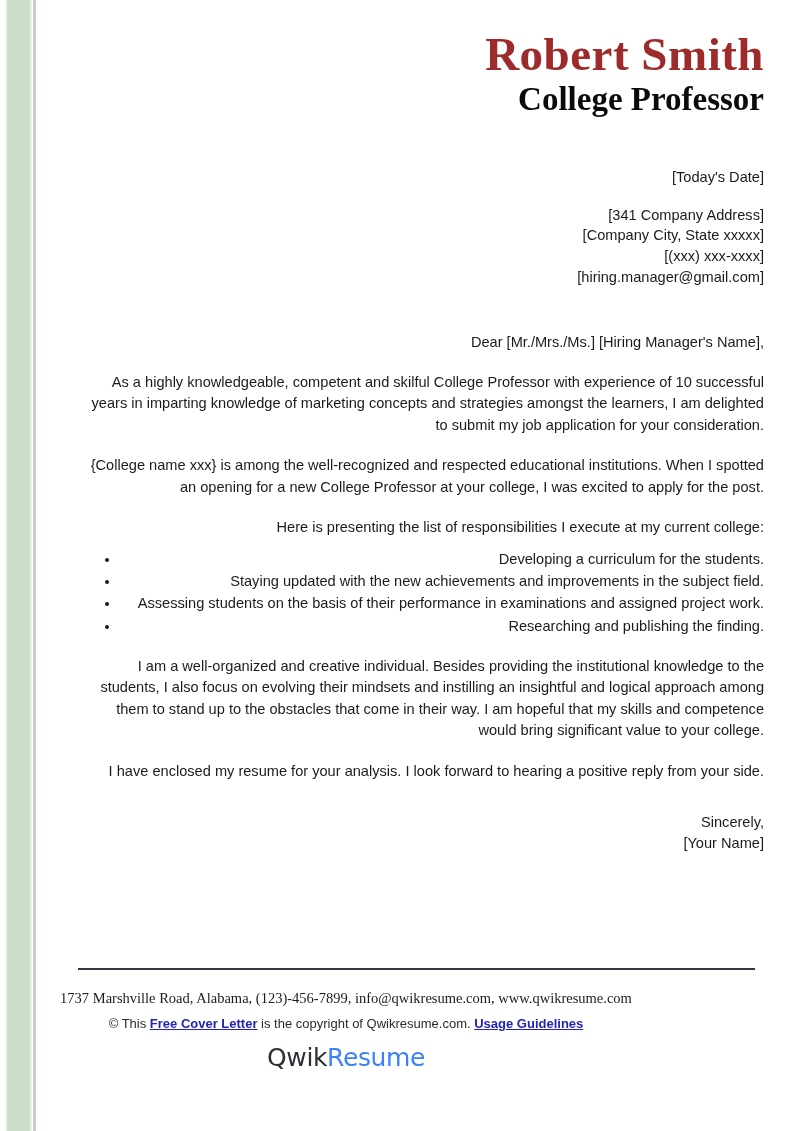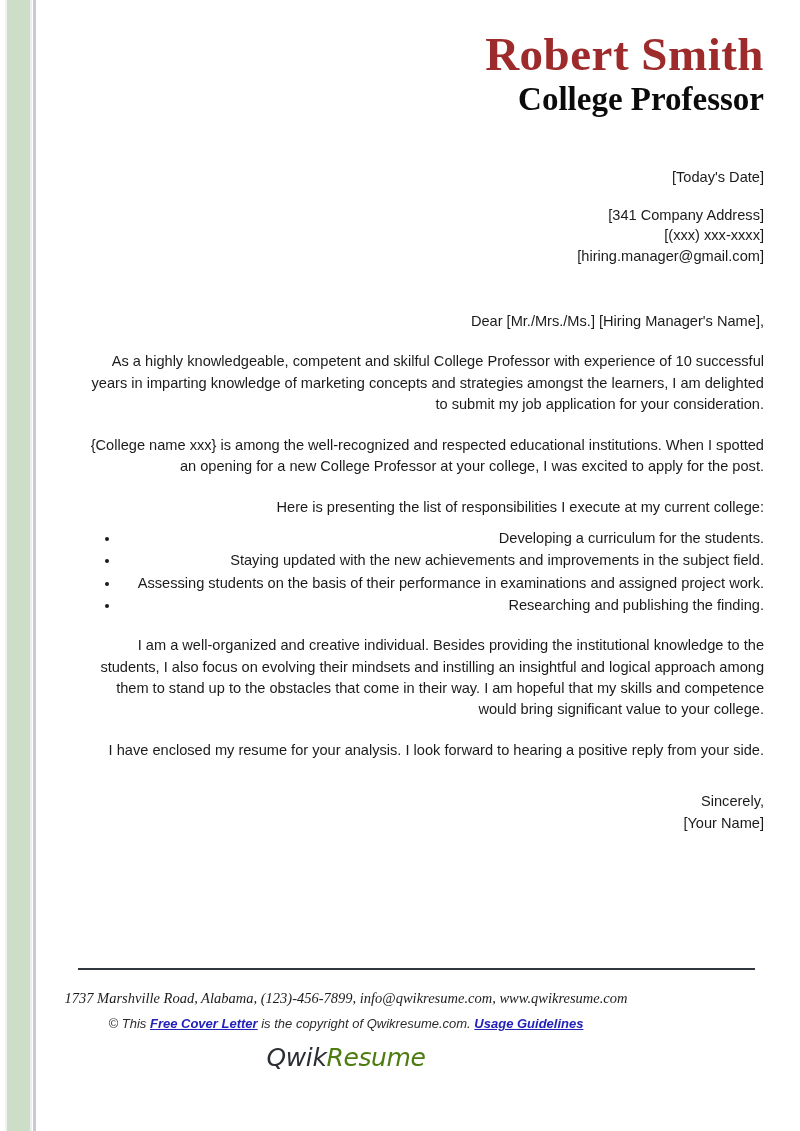--- a/index.html
+++ b/index.html
@@ -146,21 +146,20 @@
     width: 677px;
     height: 2px;
     background: #333840;
   }
   .footer-inner {
     position: absolute;
     left: 0;
     top: 22px;
     width: 664px;
     text-align: center;
-    font-style: italic;
   }
   .footer-address {
     font-family: "Liberation Serif", serif;
     font-size: 14.5px;
     color: #1b1b1b;
     margin: 0;
     padding-left: 28px;
   }
   .footer-copyright {
     font-family: "Liberation Sans", sans-serif;
@@ -180,21 +179,21 @@
     padding-left: 28px;
     font-family: "DejaVu Sans", sans-serif;
     font-size: 25px;
     letter-spacing: -0.4px;
   }
   .logo .logo-qwik {
     color: #2b2f33;
     font-weight: normal;
   }
   .logo .logo-resume {
-    color: #4d7c0f;
+    color: #3b82f6;
     font-weight: normal;
   }
 </style>
 </head>
 <body>
 
 <div class="page">
 
   <div class="side-stripe"></div>
   <div class="side-stripe-shadow"></div>
@@ -203,20 +202,21 @@
 
     <h1 class="name">Robert Smith</h1>
     <h2 class="job-title">College Professor</h2>
 
     <div class="letter-body">
 
       <div class="date-line">[Today's Date]</div>
 
       <div class="recipient-block">
         <div>[341 Company Address]</div>
+        <div>[Company City, State xxxxx]</div>
         <div>[(xxx) xxx-xxxx]</div>
         <div>[hiring.manager@gmail.com]</div>
       </div>
 
       <div class="salutation">Dear [Mr./Mrs./Ms.] [Hiring Manager's Name],</div>
 
       <p class="para">As a highly knowledgeable, competent and skilful College Professor with experience of 10 successful years in imparting knowledge of marketing concepts and strategies amongst the learners, I am delighted to submit my job application for your consideration.</p>
 
       <p class="para para-gap-large">{College name xxx} is among the well-recognized and respected educational institutions. When I spotted an opening for a new College Professor at your college, I was excited to apply for the post.</p>
 

